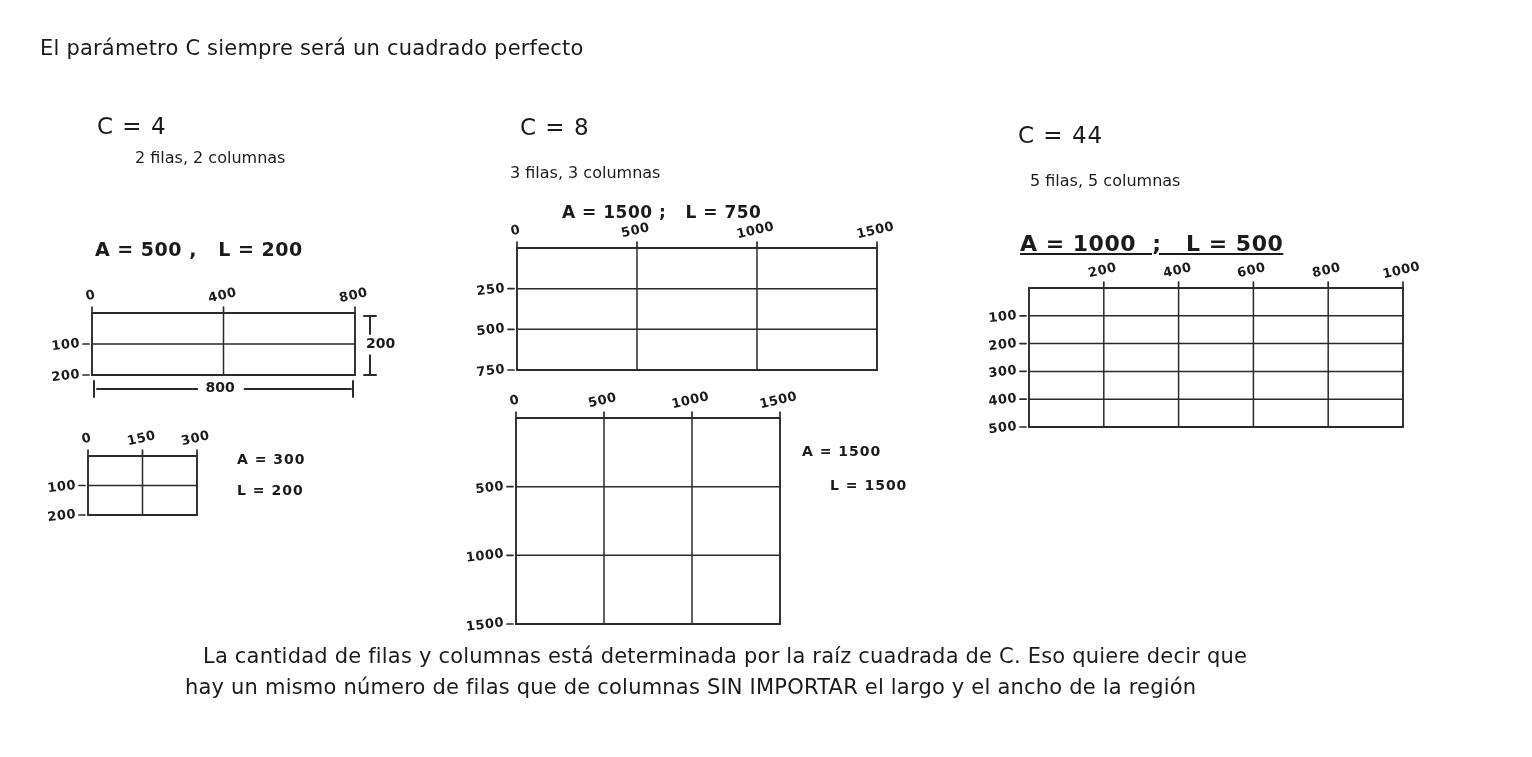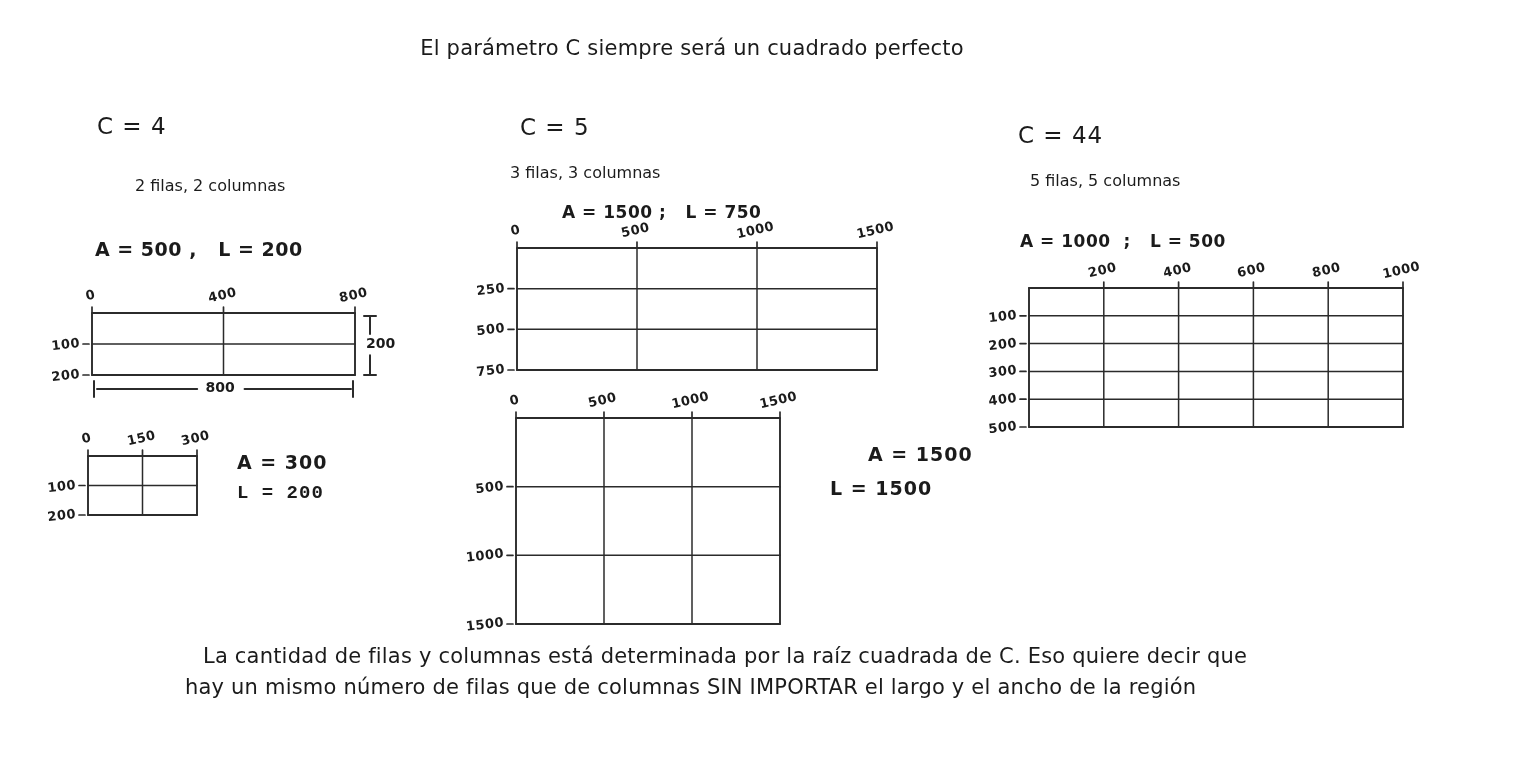--- a/index.html
+++ b/index.html
@@ -2,56 +2,56 @@
 <html><head>
 <meta charset="utf-8">
 <style>
   html,body{margin:0;padding:0;background:#ffffff;}
   #stage{
     position:relative;width:1532px;height:757px;overflow:hidden;
     background:#ffffff;color:#1b1b1b;
     font-family:"DejaVu Sans", sans-serif;
   }
   .abs{position:absolute;white-space:pre;}
-  .page-title{font-size:21px;letter-spacing:.2px;text-align:center;}
+  .page-title{font-size:21px;letter-spacing:.2px;padding-left:40px;}
   .c-label{font-size:23px;letter-spacing:1px;}
   .rc-label{font-size:16px;}
   .formula{font-size:19px;font-weight:700;letter-spacing:.5px;}
-  .annot{font-size:19px;font-weight:700;letter-spacing:1px;}
+  .annot{font-size:14px;font-weight:700;letter-spacing:1px;}
   .footer-line{font-size:21px;letter-spacing:.2px;white-space:pre;}
   .gridwrap{position:absolute;}
   .gridwrap svg{position:absolute;left:0;top:0;overflow:visible;}
   .ticklabel{position:absolute;font-size:13px;font-weight:700;color:#1b1b1b;white-space:nowrap;letter-spacing:.5px;}
   .xtick{transform:translateX(-50%) rotate(-13deg);transform-origin:center bottom;}
   .ytick{transform:translate(-100%,-50%) rotate(-7deg);}
   .bracketlabel{position:absolute;font-size:14px;font-weight:700;color:#1b1b1b;white-space:nowrap;}
 </style>
 </head>
 <body>
 
 <div id="stage">
 
   <div class="abs page-title" style="left:0;top:36px;width:1384px;">El parámetro C siempre será un cuadrado perfecto</div>
 
   <div class="abs c-label" style="left:97px;top:113px;">C = 4</div>
-  <div class="abs rc-label" style="left:135px;top:176px;">2 filas, 2 columnas</div>
+  <div class="abs rc-label" style="left:135px;top:148px;">2 filas, 2 columnas</div>
   <div class="abs formula" style="left:95px;top:238px;">A = 500 ,   L = 200</div>
 
-  <div class="abs c-label" style="left:520px;top:114px;">C = 5</div>
+  <div class="abs c-label" style="left:520px;top:114px;">C = 8</div>
   <div class="abs rc-label" style="left:510px;top:163px;">3 filas, 3 columnas</div>
   <div class="abs formula" style="left:562px;top:202px;font-size:17px;">A = 1500 ;   L = 750</div>
 
   <div class="abs c-label" style="left:1018px;top:122px;">C = 44</div>
   <div class="abs rc-label" style="left:1030px;top:171px;">5 filas, 5 columnas</div>
-  <div class="abs formula" style="left:1020px;top:231px;font-size:17px;">A = 1000  ;   L = 500</div>
+  <div class="abs formula" style="left:1020px;top:231px;font-size:22px;text-decoration:underline;">A = 1000  ;   L = 500</div>
 
   <div class="abs annot" style="left:237px;top:451px;">A = 300</div>
-  <div class="abs annot" style="left:237px;top:482px;font-family:Liberation Mono, monospace;">L = 200</div>
+  <div class="abs annot" style="left:237px;top:482px;">L = 200</div>
 
-  <div class="abs annot" style="left:868px;top:443px;">A = 1500</div>
+  <div class="abs annot" style="left:802px;top:443px;">A = 1500</div>
   <div class="abs annot" style="left:830px;top:477px;">L = 1500</div>
 
   <div class="abs footer-line" style="left:203px;top:644px;">La cantidad de filas y columnas está determinada por la raíz cuadrada de C. Eso quiere decir que</div>
   <div class="abs footer-line" style="left:185px;top:675px;">hay un mismo número de filas que de columnas SIN IMPORTAR el largo y el ancho de la región</div>
 
 <div class="gridwrap" style="left: 78px; top: 299px; width: 347px; height: 122px;">
       <div class="ticklabel xtick" style="left: 14px; top: -12px;">0</div>
       <div class="ticklabel xtick" style="left: 145.5px; top: -12px;">400</div>
       <div class="ticklabel xtick" style="left: 277px; top: -12px;">800</div>
       <div class="ticklabel ytick" style="left: 2px; top: 45px;">100</div>

